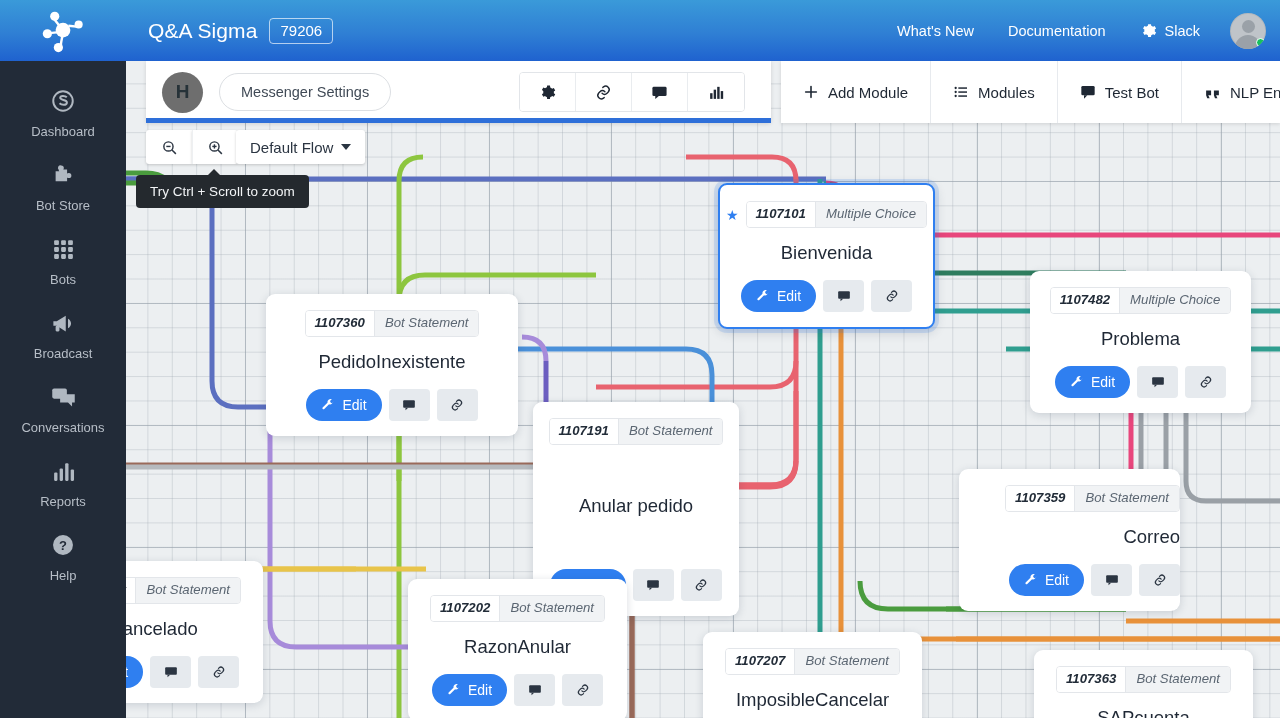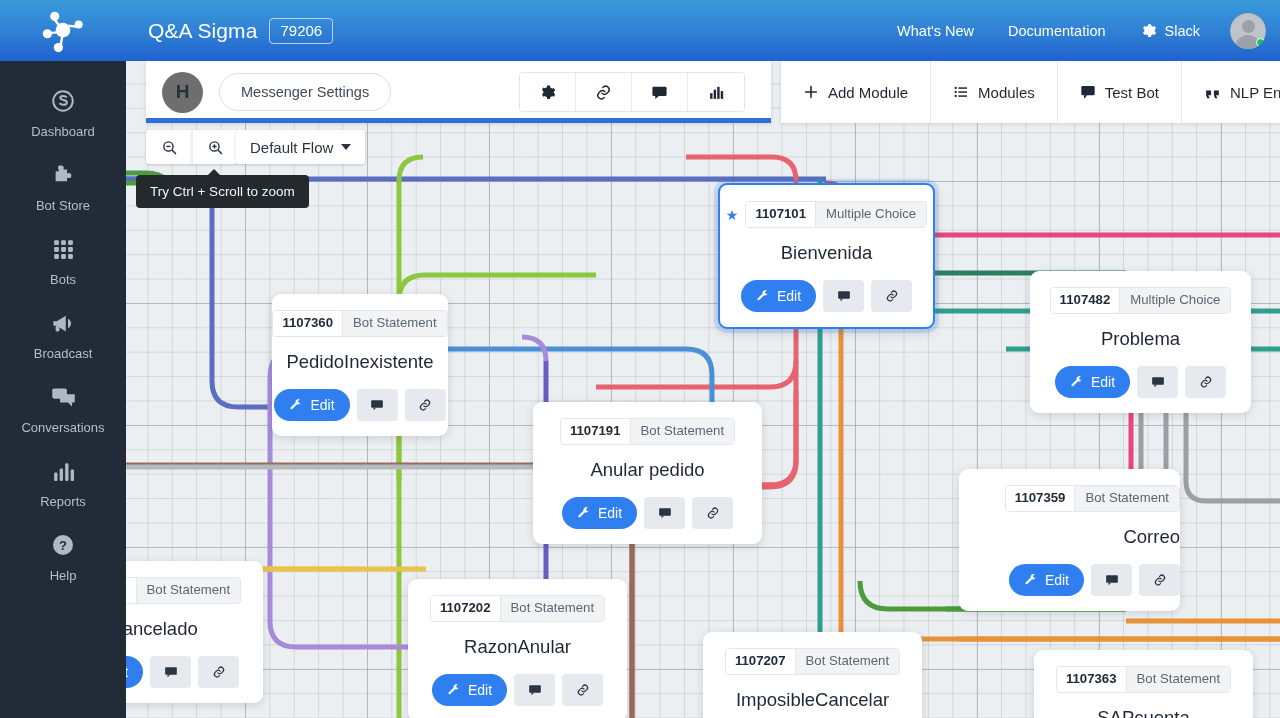--- a/index.html
+++ b/index.html
@@ -132,21 +132,21 @@
     display: flex; flex-direction: column; align-items: center;
   }
   .node.selected {
     border: 2px solid #2f7ff0; box-shadow: 0 0 0 4px rgba(47,127,240,.17), 0 3px 12px rgba(30,45,70,.2);
     z-index: 30;
   }
   .node-hdr { display: flex; align-items: center; gap: 7px; }
   .star { color: #2f7ff0; font-size: 14px; line-height: 1; }
   .idchip {
     display: inline-flex; align-items: stretch; border: 1px solid #e3e6ea; border-radius: 4px;
-    overflow: hidden; font-size: 13.2px; background: #fff;
+    overflow: hidden; font-size: 13.2px; background: #fff; font-style: italic;
   }
   .idchip .idv { padding: 4px 9px 5px; color: #222c38; font-weight: 700; background: #fff; }
   .idchip .idt { padding: 4px 10px 6px; color: #5b6672; background: #f1f3f5; border-left: 1px solid #e3e6ea; }
   .node-title { margin-top: 14px; font-size: 18.5px; color: #1f2835; white-space: nowrap; }
   .node-actions { margin-top: 16px; display: flex; gap: 7px; }
   .btn-edit {
     background: #2f7ff0; color: #fff; border: none; border-radius: 16px; height: 32px;
     padding: 0 15px; font-size: 14px; display: flex; align-items: center; gap: 7px; cursor: pointer;
   }
   .btn-ghost {
@@ -242,21 +242,21 @@
             </svg>
           </button>
           <button class="btn-ghost">
             <svg class="sq" viewBox="0 0 24 24" fill="none" stroke="#2b3542" stroke-width="2.1" stroke-linecap="round">
               <path d="M10 13.5a4.6 4.6 0 006.5 0l2.1-2.1a4.6 4.6 0 00-6.5-6.5l-1 1"></path>
               <path d="M14 10.5a4.6 4.6 0 00-6.5 0l-2.1 2.1a4.6 4.6 0 006.5 6.5l1-1"></path>
             </svg>
           </button>
         </div>
       </div>
-      <div class="node" style="left: 272px; top: 294px; width: 176px; justify-content: flex-end;">
+      <div class="node" style="left: 266px; top: 294px; width: 252px; justify-content: flex-end;">
         <div class="node-hdr">
           <span class="idchip">
             <span class="idv">1107360</span>
             <span class="idt">Bot Statement</span>
           </span>
         </div>
         <div class="node-title">PedidoInexistente</div>
         <div class="node-actions">
           <button class="btn-edit">
             <svg class="sq" viewBox="0 0 24 24" fill="#fff">
@@ -300,21 +300,21 @@
             </svg>
           </button>
           <button class="btn-ghost">
             <svg class="sq" viewBox="0 0 24 24" fill="none" stroke="#2b3542" stroke-width="2.1" stroke-linecap="round">
               <path d="M10 13.5a4.6 4.6 0 006.5 0l2.1-2.1a4.6 4.6 0 00-6.5-6.5l-1 1"></path>
               <path d="M14 10.5a4.6 4.6 0 00-6.5 0l-2.1 2.1a4.6 4.6 0 006.5 6.5l1-1"></path>
             </svg>
           </button>
         </div>
       </div>
-      <div class="node" style="left: 533px; top: 402px; width: 229px;">
+      <div class="node" style="left: 533px; top: 402px; width: 206px; gap: 36px;">
         <div class="node-hdr">
           <span class="idchip">
             <span class="idv">1107191</span>
             <span class="idt">Bot Statement</span>
           </span>
         </div>
         <div class="node-title">Anular pedido</div>
         <div class="node-actions">
           <button class="btn-edit">
             <svg class="sq" viewBox="0 0 24 24" fill="#fff">

